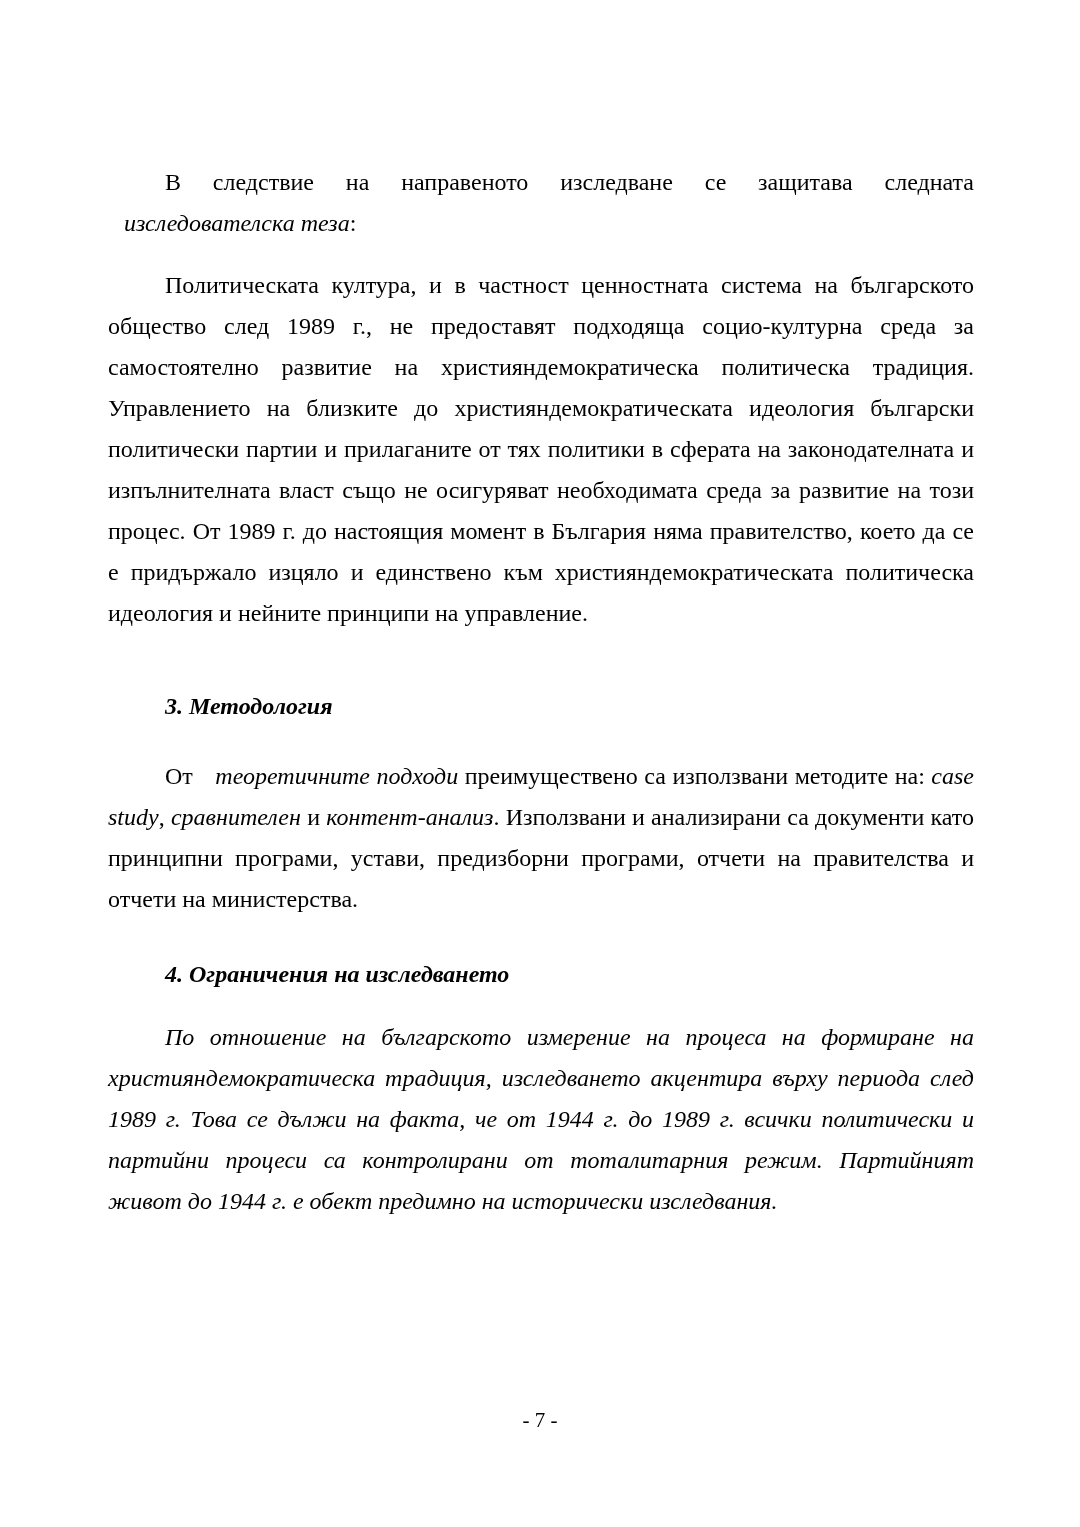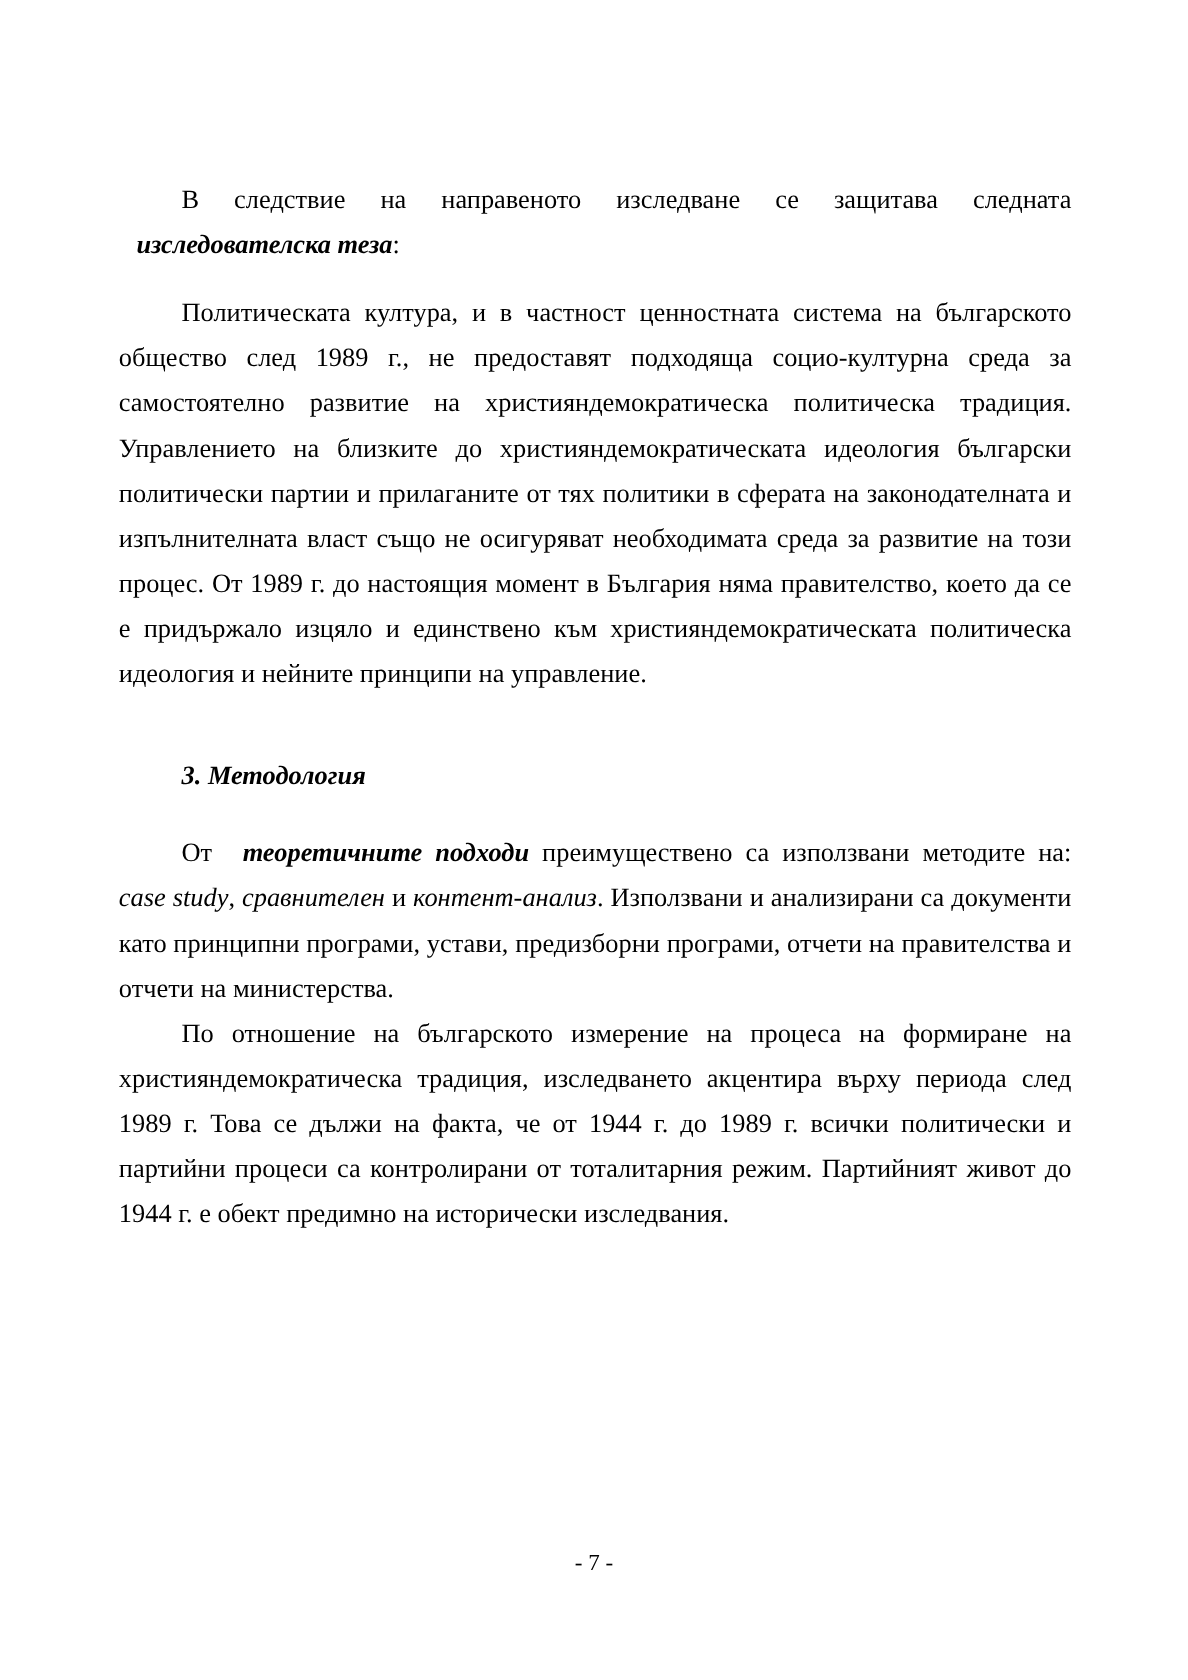--- a/index.html
+++ b/index.html
@@ -28,26 +28,26 @@
     color: #000000;
   }
   .heading {
     font-size: 24px;
     line-height: 41px;
     font-weight: bold;
     font-style: italic;
     text-indent: 57px;
     color: #000000;
   }
-  .bi { font-weight: bold; font-style: italic; margin-left: 16px; }
+  .bi { font-weight: normal; font-style: italic; margin-left: 16px; }
   .it { font-style: italic; }
   .mb-p1 { margin-bottom: 21px; }
   .h-method { margin-top: 52px; margin-bottom: 29px; }
   .h-limit  { margin-top: 34px; margin-bottom: 22px; }
-  .mb-p4 { margin-bottom: 32px; }
+  .mb-p4 { margin-bottom: 32px; font-style: italic; }
   .footer {
     position: absolute;
     top: 1408px;
     left: 0;
     width: 1080px;
     text-align: center;
     font-size: 21px;
     line-height: 25px;
     color: #000000;
   }
@@ -59,20 +59,21 @@
   <main class="content">
 
     <p class="para mb-p1"><span>В следствие на направеното изследване се защитава следната </span><span class="bi">изследователска теза</span><span>:</span></p>
 
     <p class="para">Политическата култура, и в частност ценностната система на българското общество след 1989 г., не предоставят подходяща социо-културна среда за самостоятелно развитие на християндемократическа политическа традиция. Управлението на близките до християндемократическата идеология български политически партии и прилаганите от тях политики в сферата на законодателната и изпълнителната власт също не осигуряват необходимата среда за развитие на този процес. От 1989 г. до настоящия момент в България няма правителство, което да се е придържало изцяло и единствено към християндемократическата политическа идеология и нейните принципи на управление.</p>
 
     <h2 class="heading h-method">3. Методология</h2>
 
     <p class="para"><span>От </span><span class="bi">теоретичните подходи</span><span> преимуществено са използвани методите на: </span><span class="it">case study</span><span>, </span><span class="it">сравнителен</span><span> и </span><span class="it">контент-анализ</span><span>. Използвани и анализирани са документи като принципни програми, устави, предизборни програми, отчети на правителства и отчети на министерства.</span></p>
 
+    <h2 class="heading h-limit">4. Ограничения на изследването</h2>
 
     <p class="para mb-p4">По отношение на българското измерение на процеса на формиране на християндемократическа традиция, изследването акцентира върху периода след 1989 г. Това се дължи на факта, че от 1944 г. до 1989 г. всички политически и партийни процеси са контролирани от тоталитарния режим. Партийният живот до 1944 г. е обект предимно на исторически изследвания.</p>
 
 
   </main>
 
   <footer class="footer">
     <span>- 7 -</span>
   </footer>
 </div>

